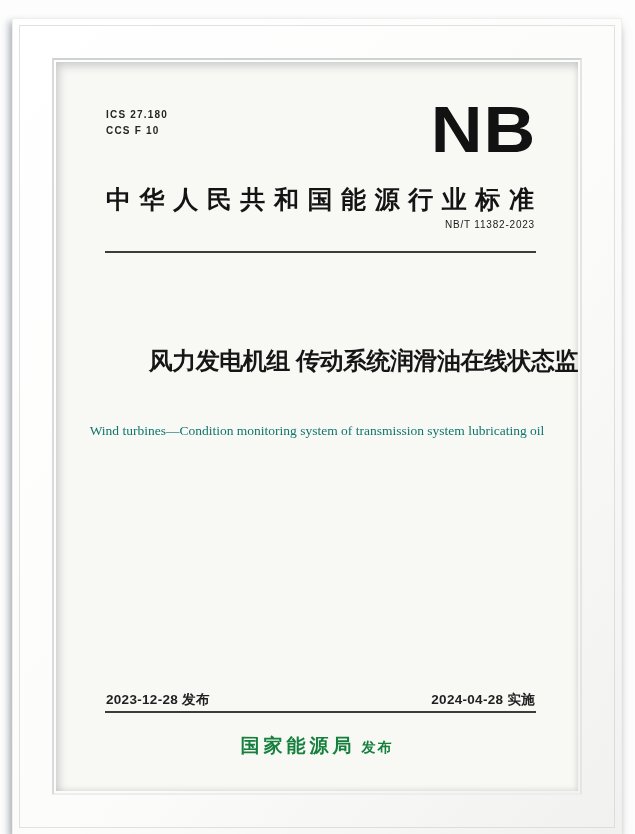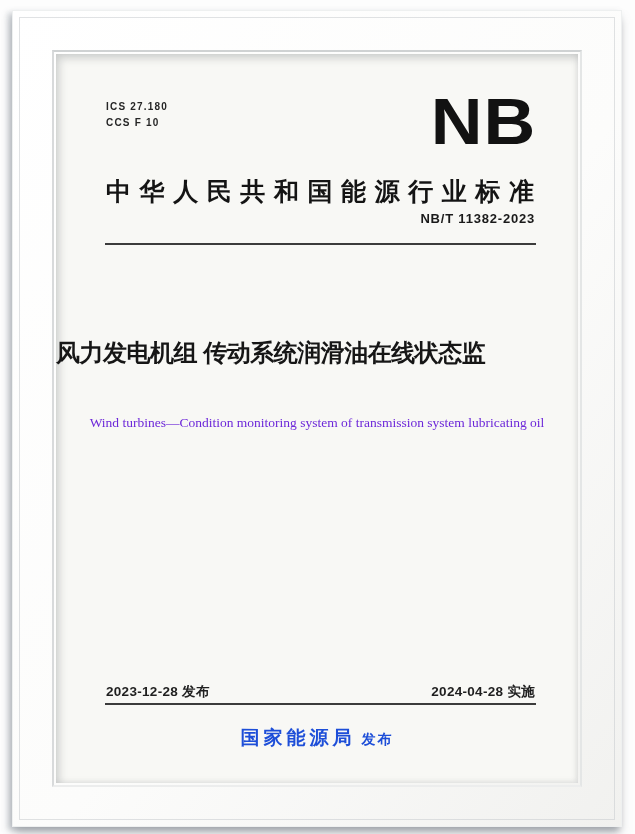--- a/index.html
+++ b/index.html
@@ -5,21 +5,21 @@
   * { margin:0; padding:0; box-sizing:border-box; }
   html,body { width:635px; height:834px; }
   body {
     font-family:"Liberation Sans", sans-serif;
     background:#fdfdfd;
     position:relative;
     overflow:hidden;
   }
   
   .frame {
-    position:absolute; left:12px; top:10px; width:610px; height:817px;
+    position:absolute; left:12px; top:18px; width:610px; height:817px;
     background:linear-gradient(128deg,#ffffff 0%,#fcfcfb 55%,#f1f1ef 100%);
     box-shadow:
       -4px 3px 6px rgba(130,140,150,0.45),
       0 7px 9px -2px rgba(105,110,115,0.5),
       inset 0 0 0 1px #eef0f0;
   }
   .frame-bevel {
     position:absolute; inset:7px;
     border:1px solid rgba(198,202,205,0.55);
     pointer-events:none;
@@ -53,47 +53,47 @@
   }
   
   .std-header {
     left:50px; top:123px; width:428px;
     font-family:"Liberation Serif", serif;
     font-size:25px; font-weight:700; color:#141414;
     line-height:30px;
   }
   .std-no {
     right:43px; top:157px;
-    font-size:13px; font-weight:700; letter-spacing:0.8px; color:#1a1a1a;
+    font-size:10px; font-weight:400; letter-spacing:0.8px; color:#1a1a1a;
   }
   .rule {
     left:49px; width:431px; height:2px; background:#3c3c3c;
   }
   .rule-top { top:189px; }
   .rule-bottom { top:649px; }
   
   .doc-title {
     left:0; top:277px; width:100%;
-    text-align:left;
+    text-align:right;
     font-size:24px; font-weight:700; letter-spacing:-0.5px;
     line-height:43px; color:#161616;
   }
   .doc-title-en {
     left:0; top:361px; width:100%;
     text-align:center;
     font-family:"Liberation Serif", serif;
-    font-size:13.5px; color:#6d28d9;
+    font-size:13.5px; color:#0f766e;
   }
   
   .date-issue { left:50px; top:629px; font-size:13.5px; font-weight:600; letter-spacing:0.3px; }
   .date-impl  { right:43px; top:629px; font-size:13.5px; font-weight:600; letter-spacing:0.3px; }
   
   .publisher {
     left:0; top:671px; width:100%;
-    text-align:center; color:#1d4ed8;
+    text-align:center; color:#15803d;
   }
   .publisher .org { font-size:19px; font-weight:600; letter-spacing:4px; }
   .publisher .act { font-size:14px; font-weight:700; letter-spacing:2px; margin-left:6px; }
 </style>
 </head>
 <body>
 
 <div class="frame">
   <div class="frame-bevel"></div>
   <div class="frame-lip"></div>

